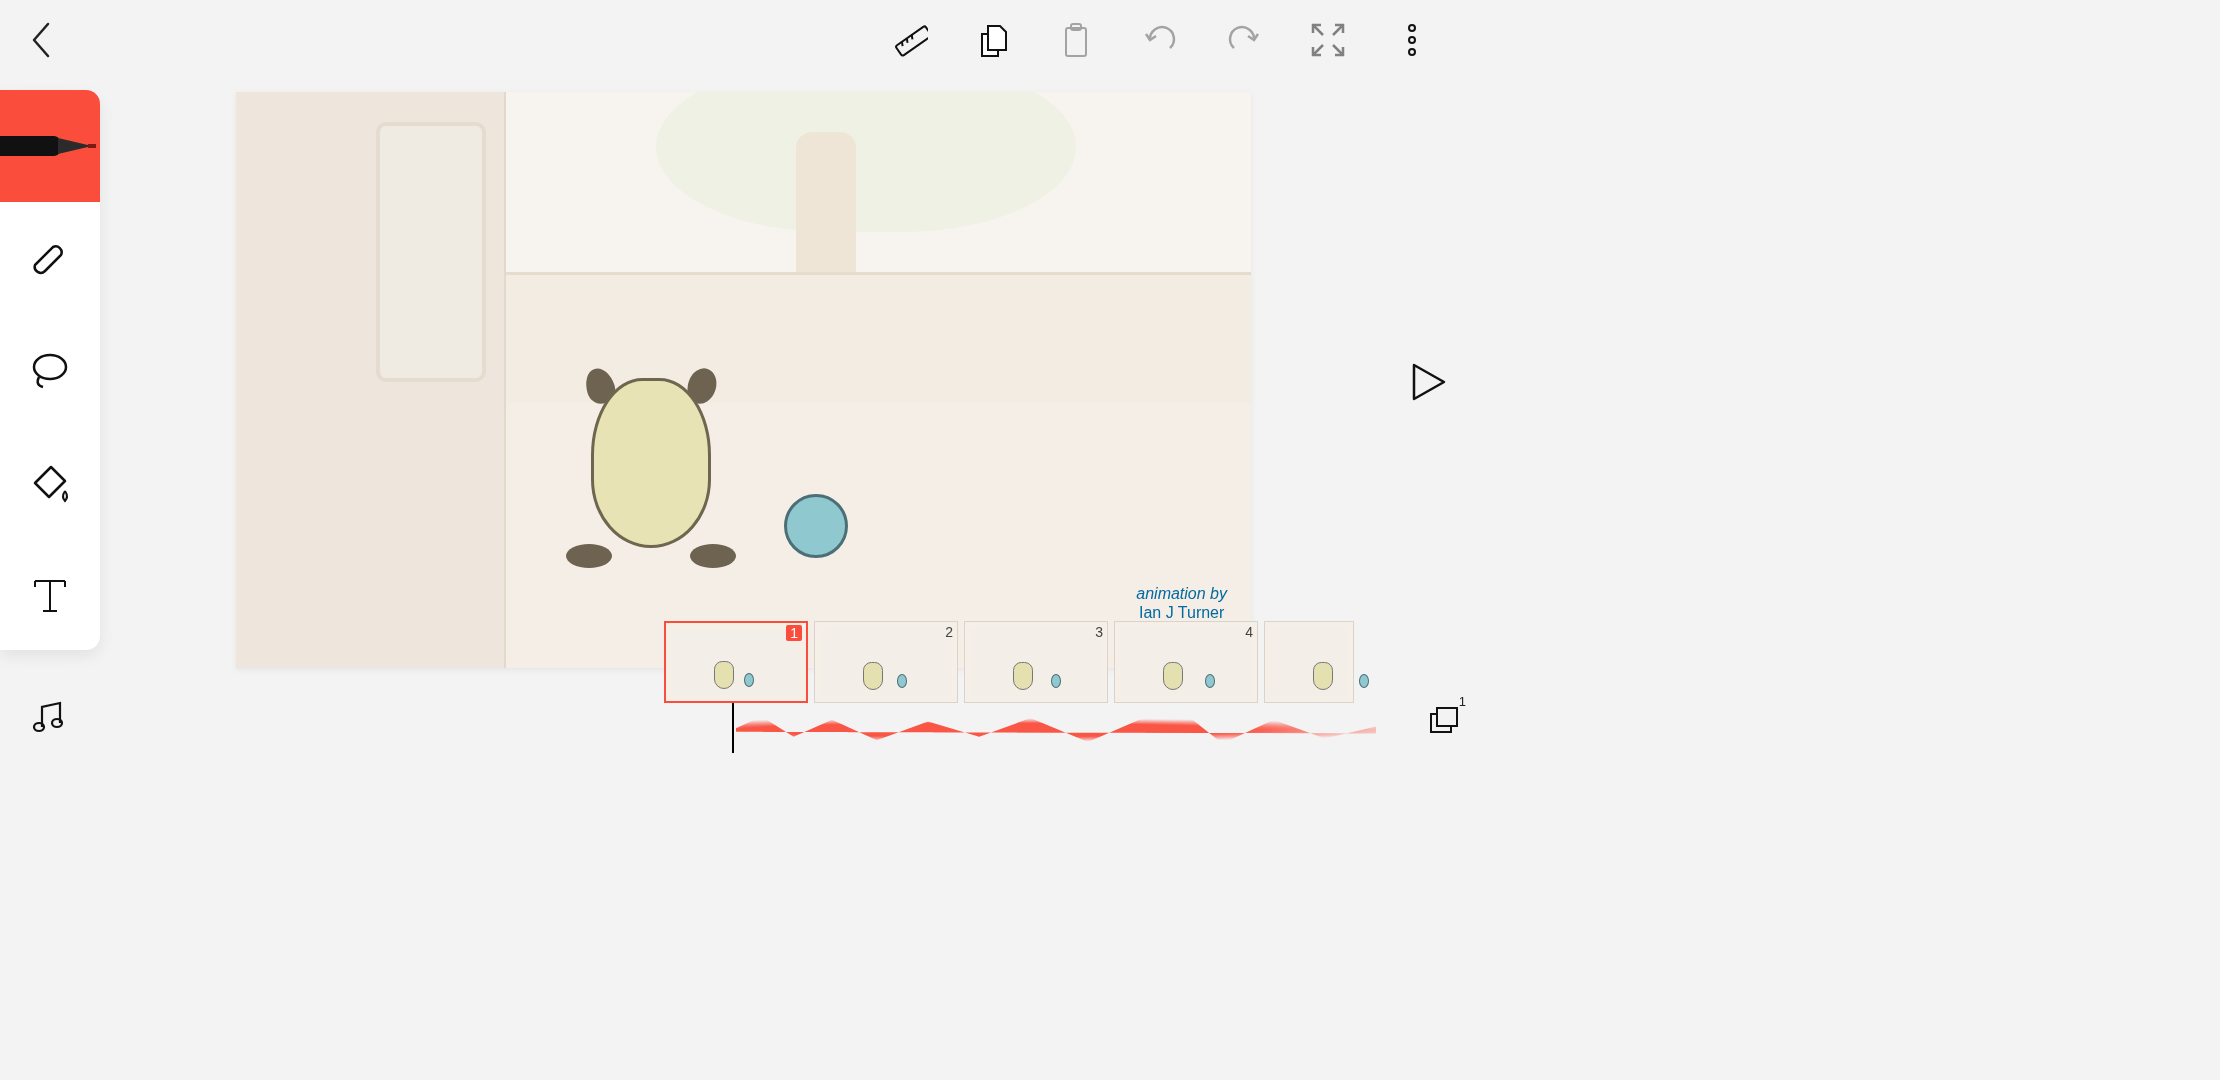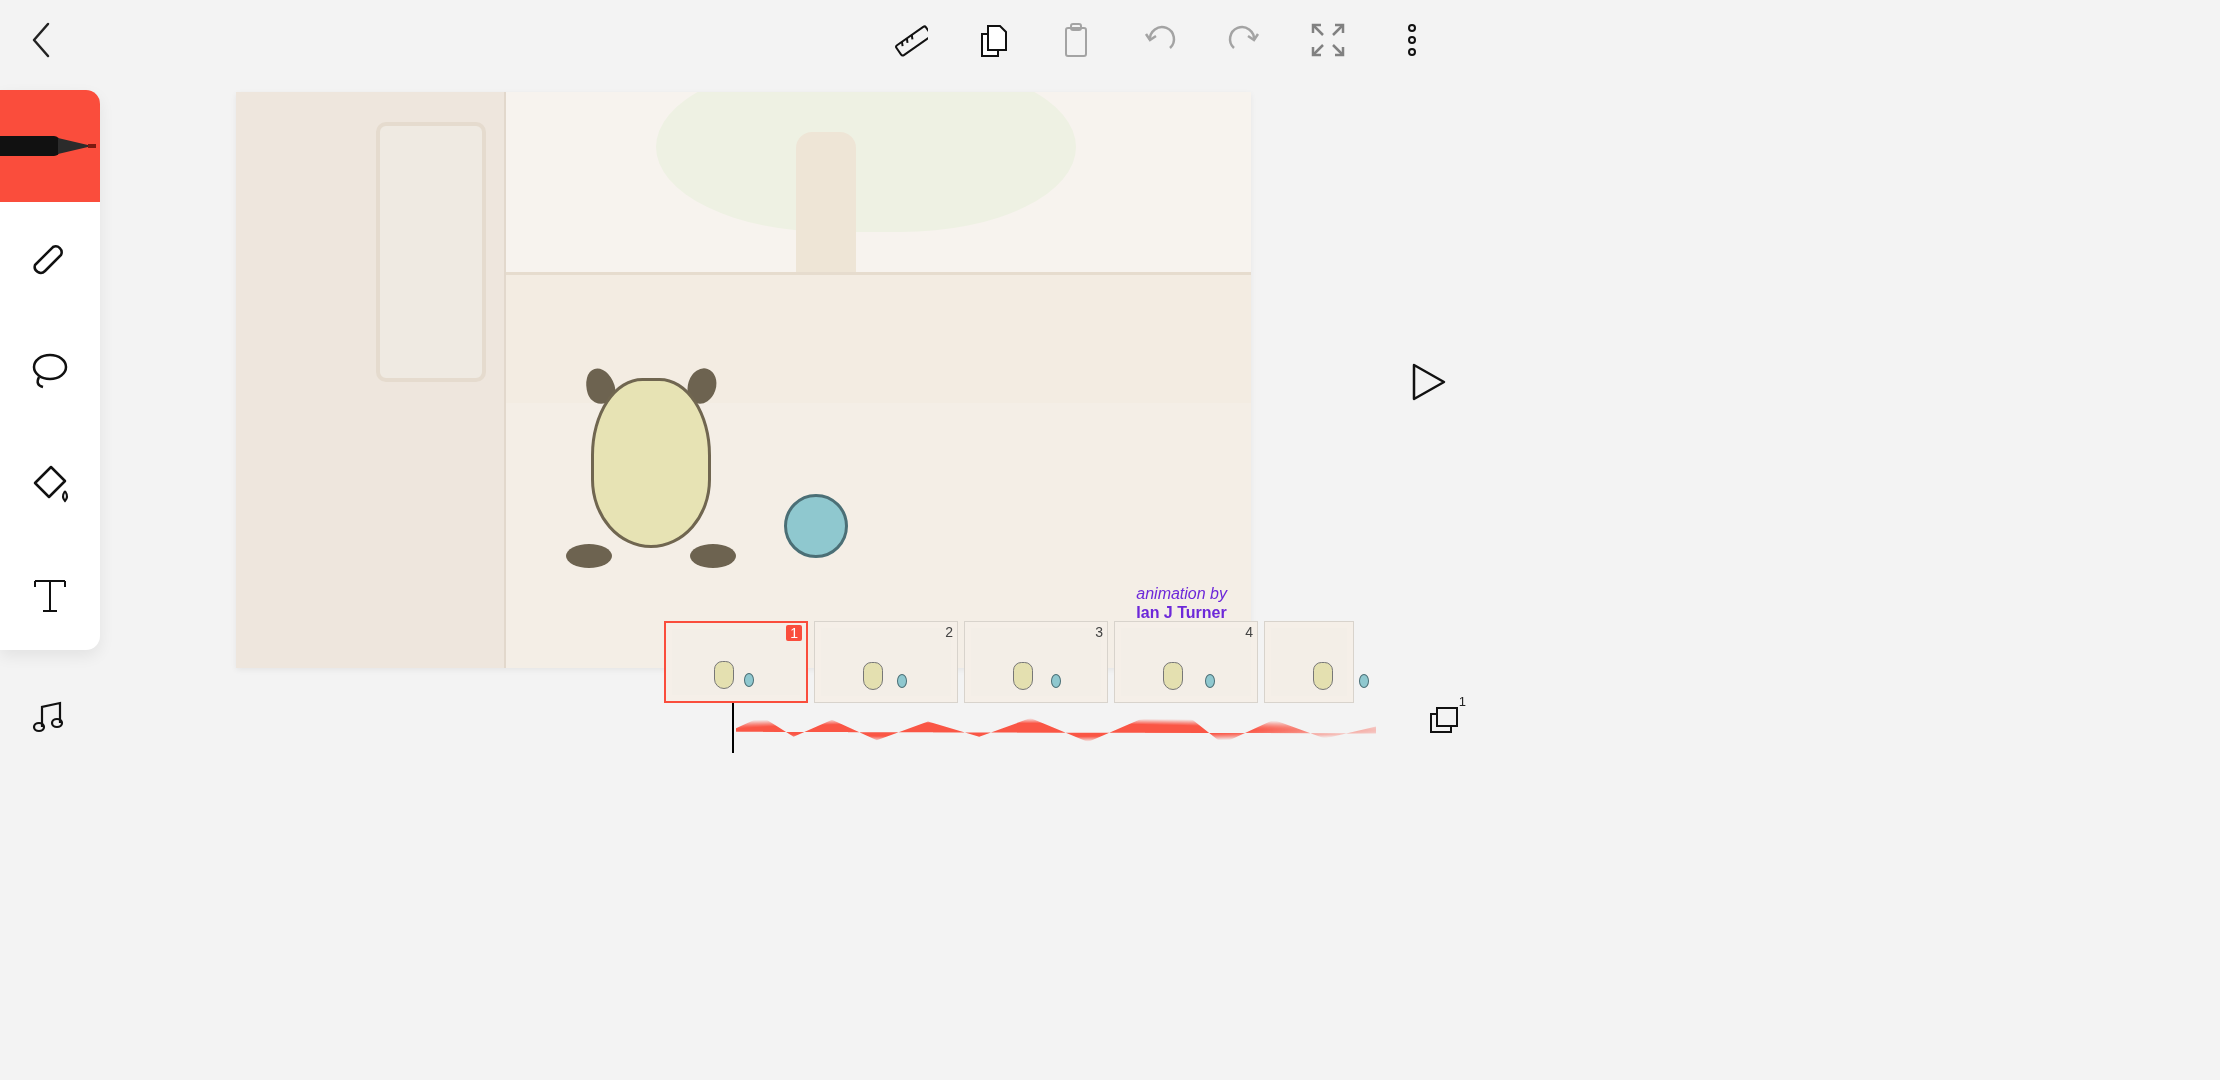--- a/index.html
+++ b/index.html
@@ -110,24 +110,24 @@
   .bear .body { position:absolute; left:15px; bottom:20px; width:120px; height:170px; background:#e7e3b4; border:3px solid #706650; border-radius:60px 60px 70px 70px/90px 90px 80px 80px;}
   .bear .earL { position:absolute; left:10px; top:0; width:28px; height:36px; background:#6d6350; border-radius:50% 50% 50% 50%/60% 60% 40% 40%; transform:rotate(-18deg);}
   .bear .earR { position:absolute; right:10px; top:0; width:28px; height:36px; background:#6d6350; border-radius:50%; transform:rotate(18deg);}
   .bear .footL { position:absolute; left:-10px; bottom:0; width:46px; height:24px; background:#6d6350; border-radius:50%;}
   .bear .footR { position:absolute; right:-10px; bottom:0; width:46px; height:24px; background:#6d6350; border-radius:50%;}
   .scene .ball {
     position:absolute; left:548px; bottom:110px; width:64px; height:64px;
     background:#8fc8cf; border:3px solid #4b6f76; border-radius:50%;
   }
   .scene .credit {
-    position:absolute; right:24px; bottom:46px; text-align:left;
-    color:#6d28d9; font-size:16px; font-style:italic; line-height:1.2;
-  }
-  .scene .credit .name { font-weight:700; font-style:normal; }
+    position:absolute; right:24px; bottom:46px; text-align:center;
+    color:#0369a1; font-size:16px; font-style:italic; line-height:1.2;
+  }
+  .scene .credit .name { font-weight:400; font-style:normal; }
 
   
   .frames {
     position: absolute;
     left: 664px; bottom: 60px;
     display: flex; gap: 6px;
     z-index: 5;
   }
   .frame {
     width: 144px; height: 82px;

